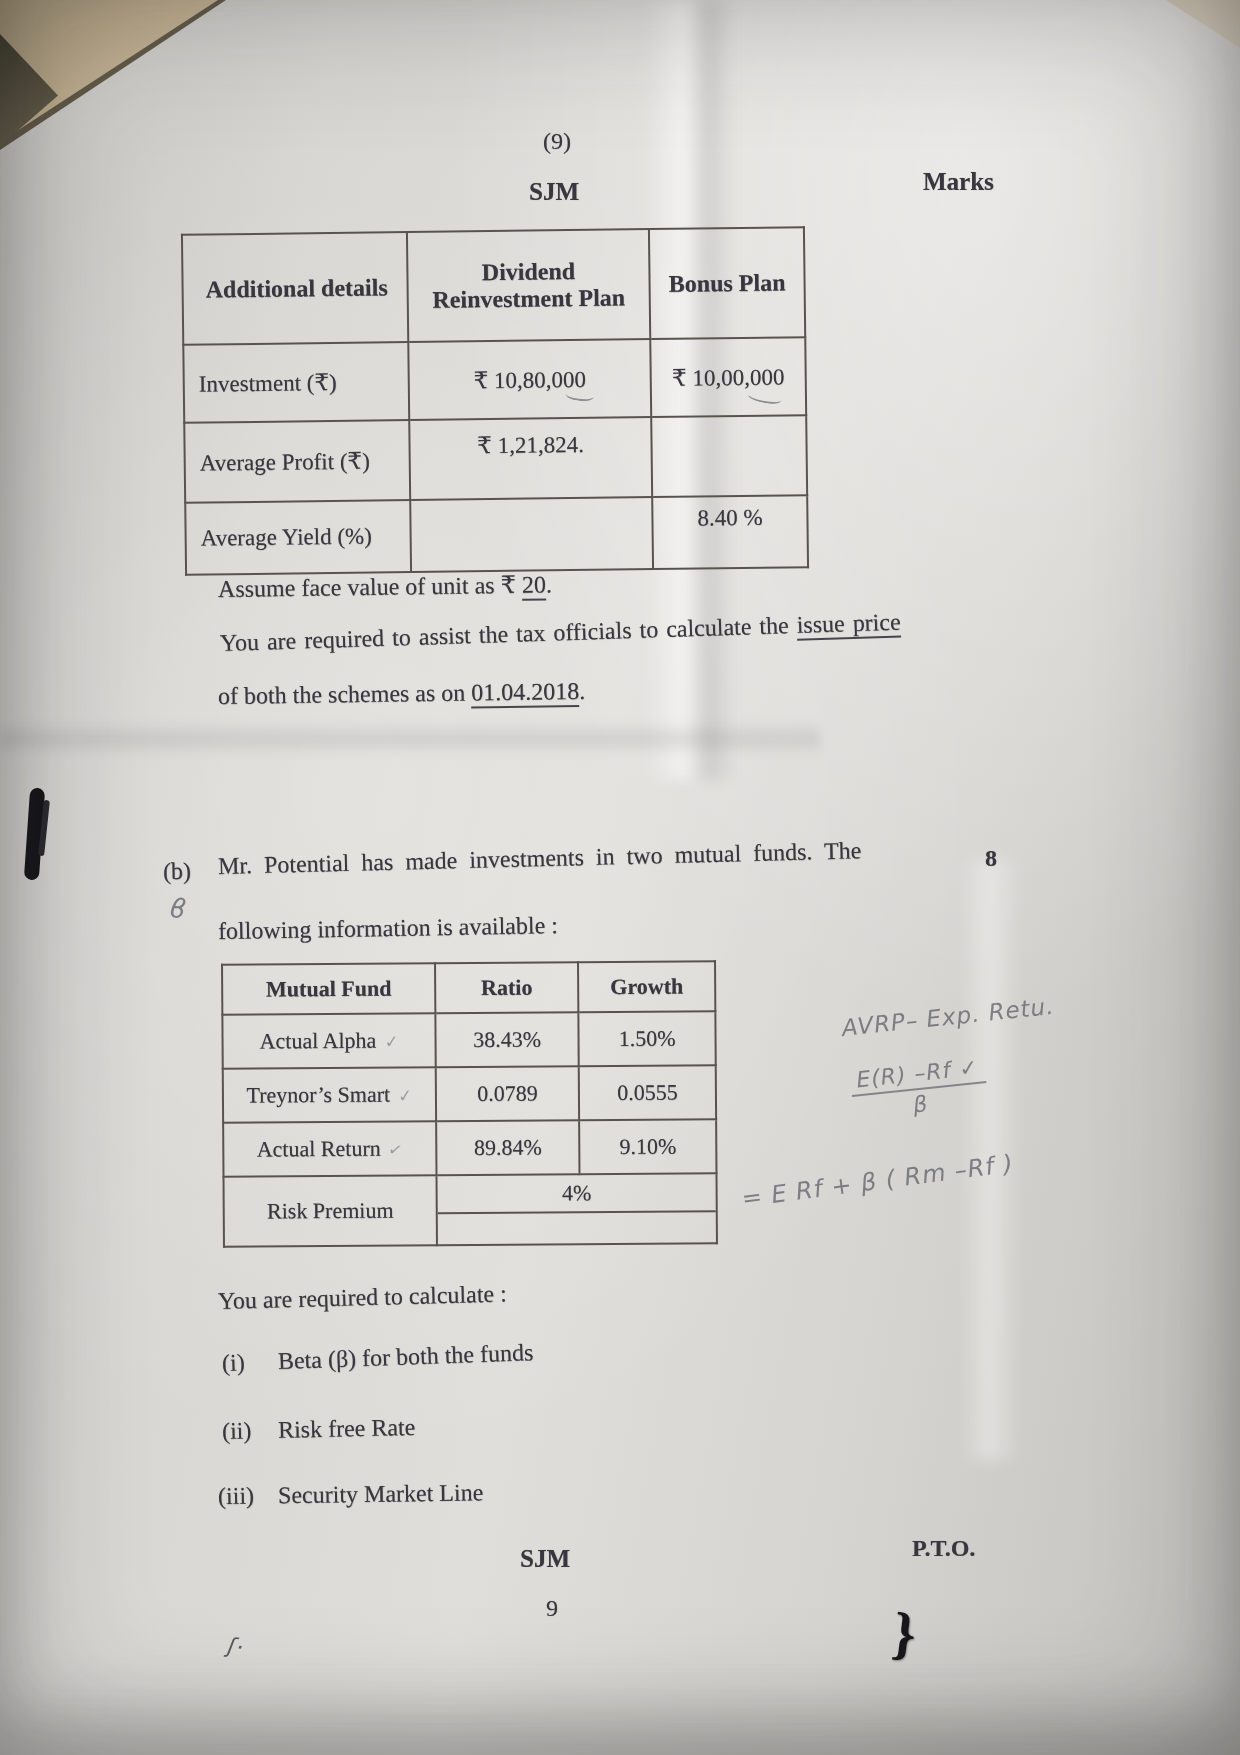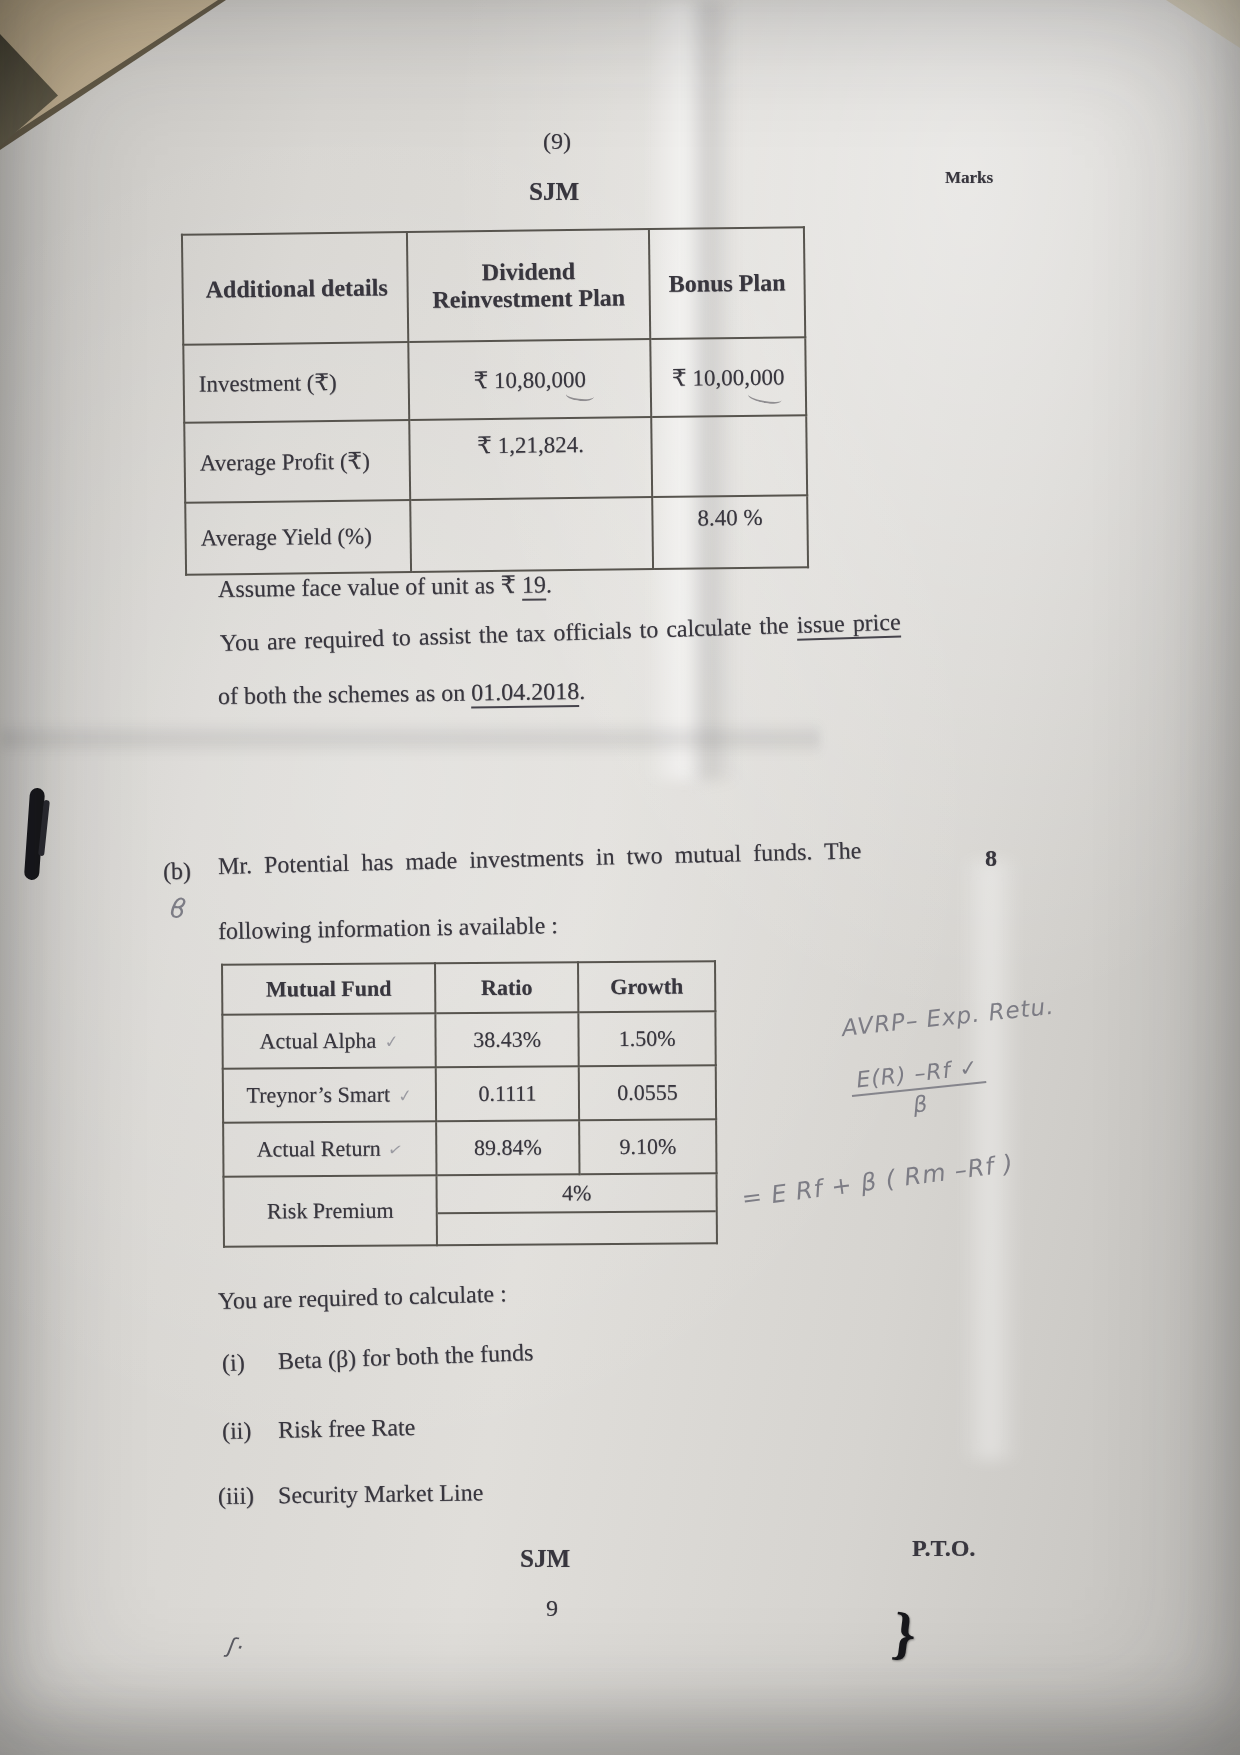--- a/index.html
+++ b/index.html
@@ -76,21 +76,21 @@
   <div class="corner-tl-obj"></div>
   <div class="corner-tr"></div>
   <div class="crease-v"></div>
   <div class="crease-h"></div>
   <div class="crease-v2"></div>
   <div class="clip-mark"></div>
   <div class="clip-mark2"></div>
 
   <div class="center-line print abs" style="top:128px;width:1114px;font-size:24px;">(9)</div>
   <div class="center-line print b abs" style="top:178px;width:1108px;font-size:25px;">SJM</div>
-  <div class="print b abs" style="left:945px;top:168px;font-size:17px;">Marks</div>
+  <div class="print b abs" style="left:923px;top:168px;font-size:25px;">Marks</div>
 
   <table id="t1" class="print">
     <colgroup>
         <col style="width:225px">
         <col style="width:242px">
         <col style="width:155px">
       </colgroup>
     <tbody>
         <tr>
       <th class="h1">Additional details</th>
@@ -114,21 +114,21 @@
       <td class="lbl">Average Yield (%)</td>
       <td class="val"></td>
       <td class="val" style="vertical-align:top;padding-top:8px;">8.40 %</td>
     </tr>
   </tbody>
     </table>
   <div class="pencil-swoosh" style="left:566px;top:390px;width:28px;transform:rotate(7deg);"></div>
   <div class="pencil-swoosh" style="left:748px;top:392px;width:34px;transform:rotate(11deg);"></div>
 
   <div class="print abs" style="left:218px;top:575px;font-size:24px;transform:rotate(-0.8deg);transform-origin:left center;">
-    <span>Assume face value of unit as ₹ </span><span class="u">19</span><span>.</span>
+    <span>Assume face value of unit as ₹ </span><span class="u">20</span><span>.</span>
   </div>
   <div class="print abs" style="left:220px;top:630px;font-size:24px;word-spacing:2px;transform:rotate(-1.8deg);transform-origin:left center;">
     <span>You are required to assist the tax officials to calculate the </span><span class="u">issue price</span>
   </div>
   <div class="print abs" style="left:218px;top:683px;font-size:24px;transform:rotate(-0.8deg);transform-origin:left center;">
     <span>of both the schemes as on </span><span class="u">01.04.2018</span><span>.</span>
   </div>
 
   <div class="print abs" style="left:163px;top:858px;font-size:24px;transform:rotate(-1deg);">(b)</div>
   <div class="hw abs" style="left:170px;top:893px;font-size:27px;transform:rotate(9deg);">ϐ</div>
@@ -148,21 +148,21 @@
       <th>Ratio</th>
       <th>Growth</th>
     </tr>
     <tr>
       <td><span>Actual Alpha</span><span class="tick" style="transform:rotate(-4deg);">✓</span></td>
       <td>38.43%</td>
       <td>1.50%</td>
     </tr>
     <tr>
       <td><span>Treynor’s Smart</span><span class="tick" style="transform:rotate(-6deg);">✓</span></td>
-      <td>0.1111</td>
+      <td>0.0789</td>
       <td>0.0555</td>
     </tr>
     <tr style="height:54px;">
       <td><span>Actual Return</span><span class="tick" style="transform:rotate(12deg);">✓</span></td>
       <td>89.84%</td>
       <td>9.10%</td>
     </tr>
     <tr class="risk-row">
       <td>Risk Premium</td>
       <td colspan="2" class="risk-cell">

